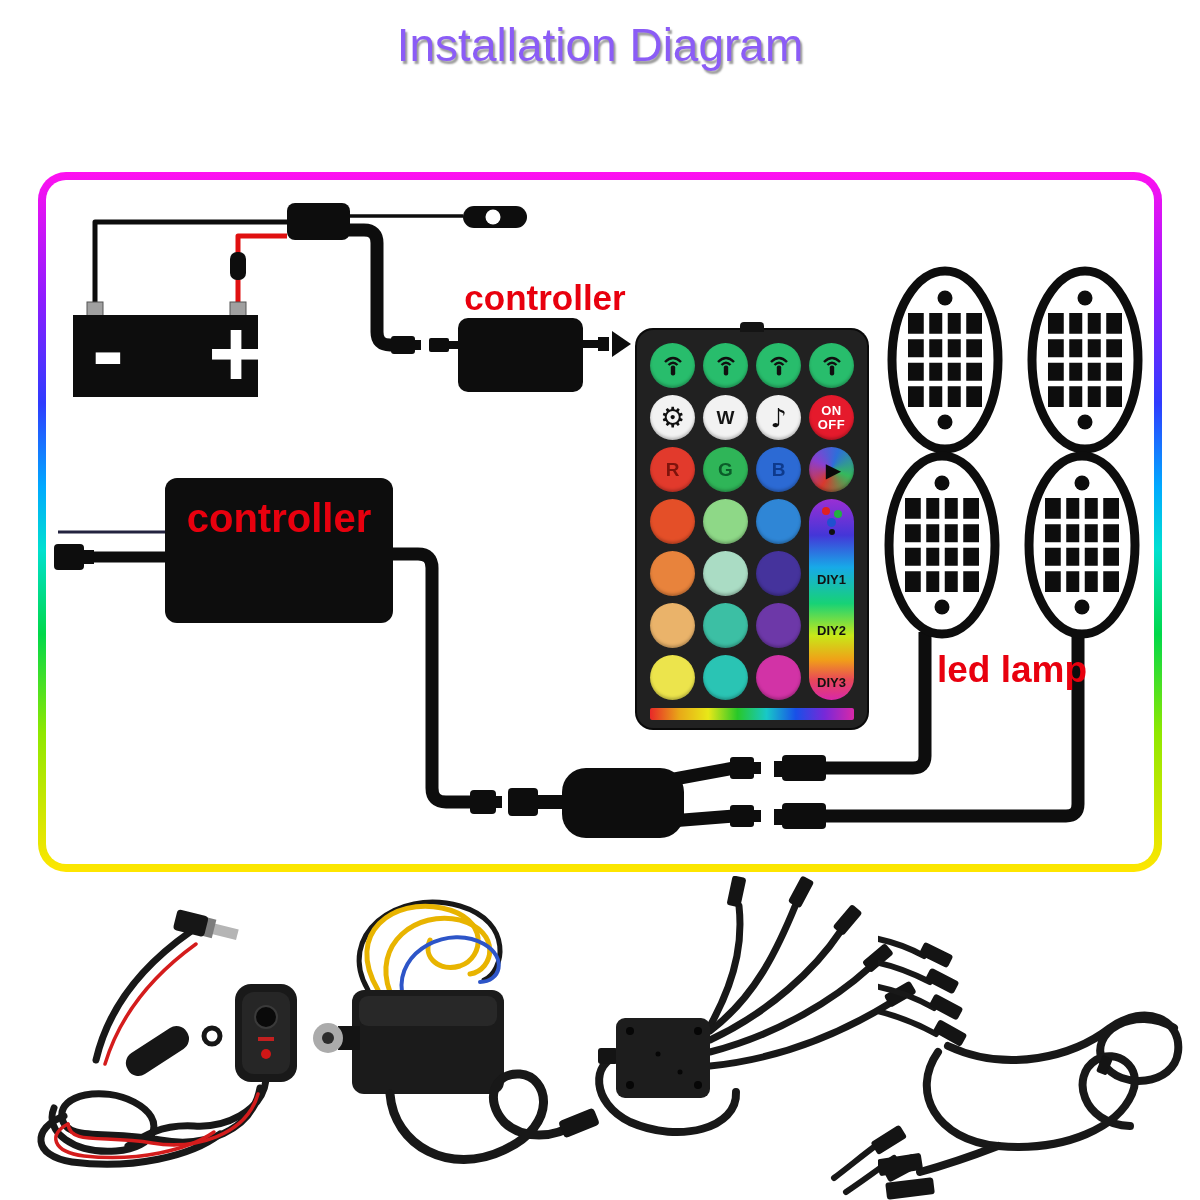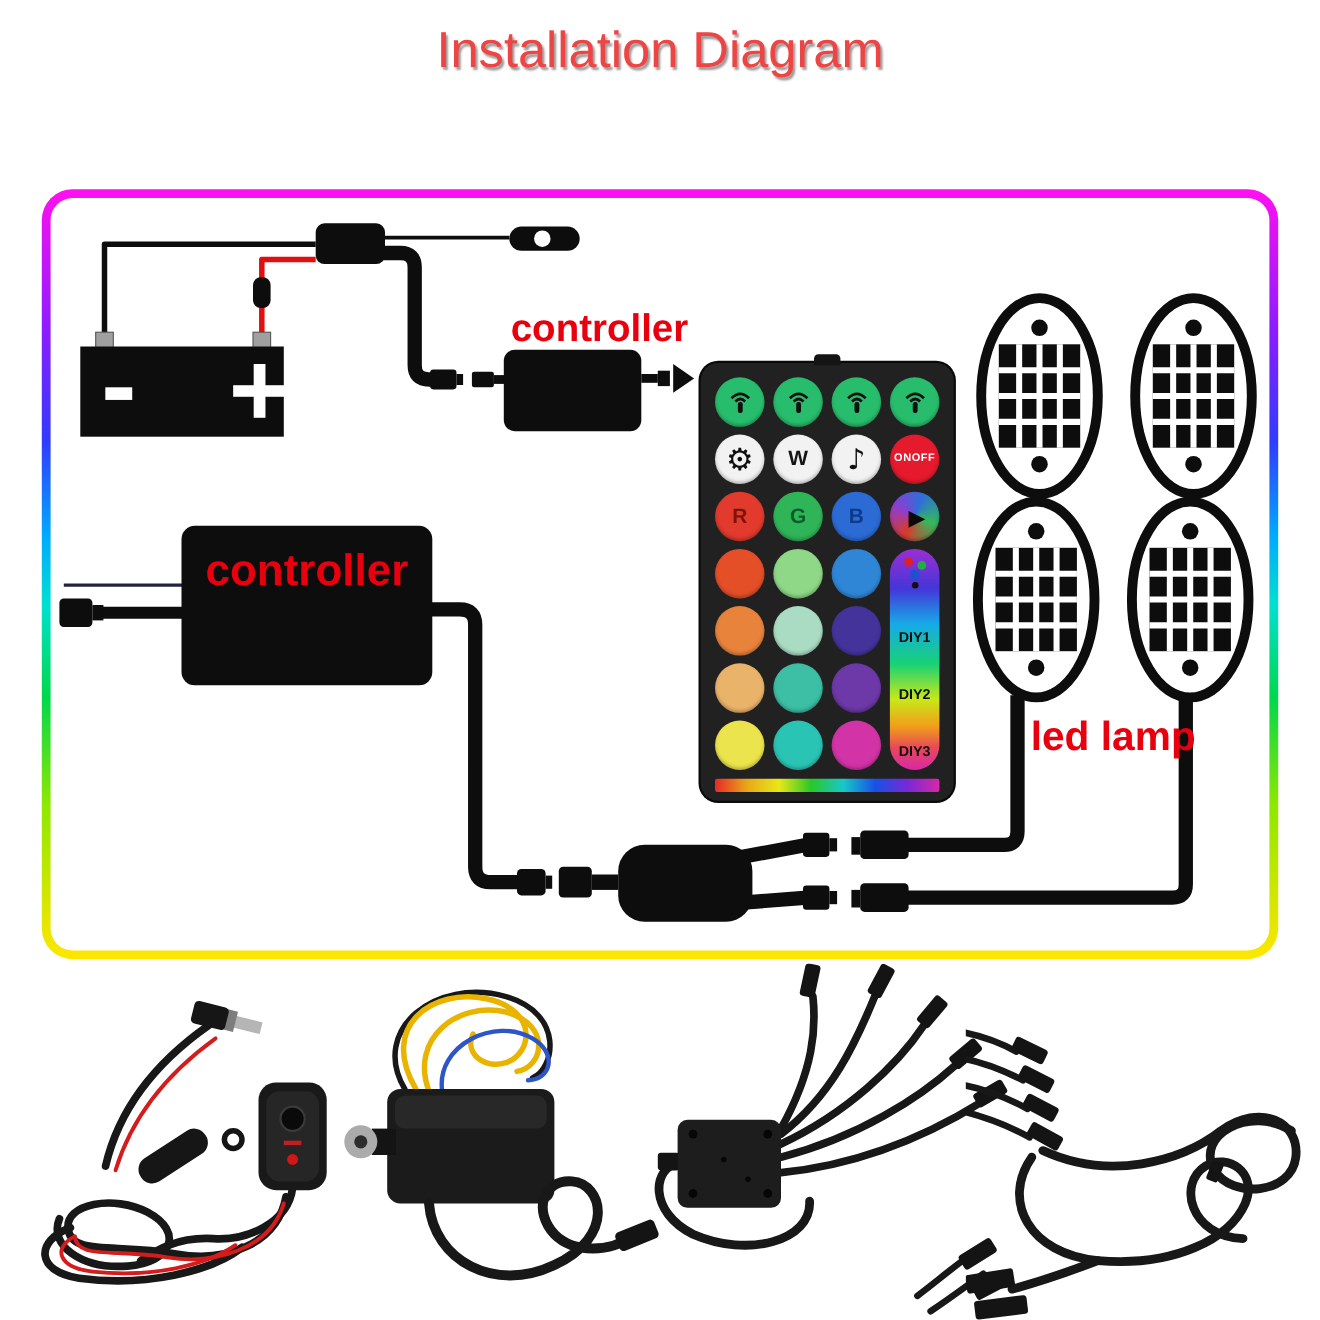--- a/index.html
+++ b/index.html
@@ -1,39 +1,39 @@
 <!DOCTYPE html>
 <html><head>
 <meta charset="utf-8">
 <style>
   html,body{margin:0;padding:0;background:#fff;}
   .page{position:relative;width:1200px;height:1200px;background:#fff;overflow:hidden;
         font-family:"Liberation Sans",sans-serif;}
   header{text-align:center;padding-top:16px;}
   h1{margin:0;font-size:70px;font-weight:bold;letter-spacing:2px;color:#151515;
      text-shadow:2px 3px 2px rgba(0,0,0,.45);}
-  .subtitle{font-size:46px;font-weight:400;color:#ef4444;margin-top:2px;
+  .subtitle{font-size:46px;font-weight:400;color:#8b5cf6;margin-top:2px;
      text-shadow:2px 3px 2px rgba(0,0,0,.4);}
   .diagram-frame{position:absolute;left:38px;top:172px;width:1124px;height:700px;
      border-radius:28px;padding:8px;box-sizing:border-box;
      background:linear-gradient(180deg,#ff10f0 0%,#8e1cff 18%,#2f3cff 33%,#00aaff 45%,
        #00e0d0 54%,#00d84a 66%,#8ee800 80%,#ffe600 100%);}
   .diagram-inner{position:relative;width:100%;height:100%;background:#fff;border-radius:20px;overflow:hidden;}
   .dsvg{position:absolute;left:0;top:0;}
   svg text{font-family:"Liberation Sans",sans-serif;}
   
   .remote{position:absolute;left:591px;top:150px;width:230px;height:398px;background:#212121;
      border-radius:16px;box-shadow:0 0 0 2px #0a0a0a;z-index:2;}
   .remote-nub{position:absolute;top:-8px;left:50%;transform:translateX(-50%);
      width:24px;height:10px;background:#141414;border-radius:4px 4px 0 0;}
   .remote-grid{display:grid;grid-template-columns:repeat(4,45px);grid-template-rows:repeat(7,45px);
      gap:7px 8px;padding:13px 0 0 13px;}
   .rbtn{width:45px;height:45px;border-radius:50%;display:flex;align-items:center;justify-content:center;
      font-weight:bold;font-size:19px;box-shadow:inset 0 -2px 3px rgba(0,0,0,.25);}
-  .rbtn.stack{flex-direction:row;font-size:10px;line-height:1.05;letter-spacing:.5px;}
+  .rbtn.stack{flex-direction:column;font-size:13px;line-height:1.05;letter-spacing:.5px;}
   .play-multi{background:conic-gradient(from 210deg,#d8392e,#8a3fd0 90deg,#2d6fd9 170deg,#35b95c 260deg,#d8392e 360deg);}
   .ic{display:flex;align-items:center;justify-content:center;}
   .glyph{font-family:"DejaVu Sans",sans-serif;font-size:28px;color:#101010;line-height:1;}
   .note{font-size:26px;font-weight:bold;}
   .playg{font-size:20px;color:#0a0a0a;padding-left:4px;}
   .strip{grid-column:4;grid-row:4 / span 4;width:45px;border-radius:23px;
      background:linear-gradient(180deg,#9a2fd4 0%,#4436d8 18%,#17aae8 34%,#17d276 52%,
        #c8e818 68%,#f0a018 80%,#e84858 90%,#d828a8 100%);
      display:flex;flex-direction:column;align-items:center;justify-content:space-between;
      padding:8px 0 10px;box-sizing:border-box;}

